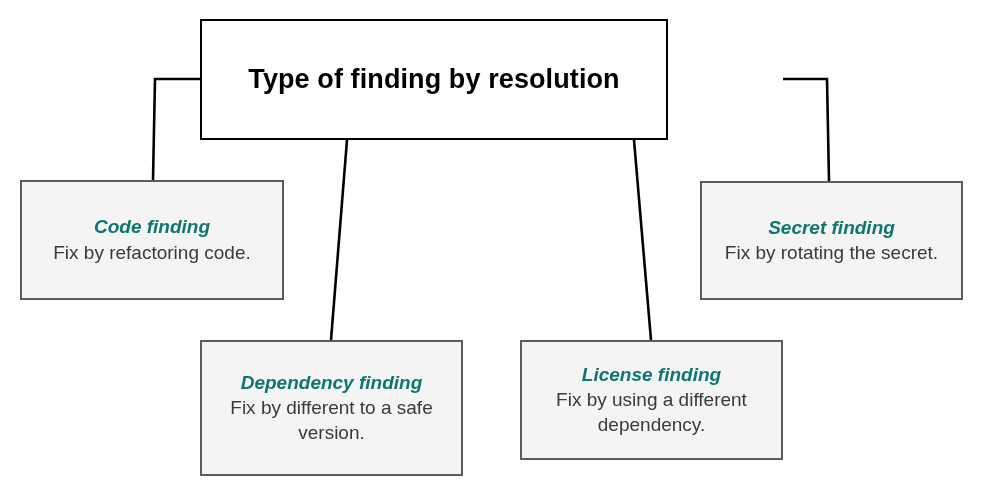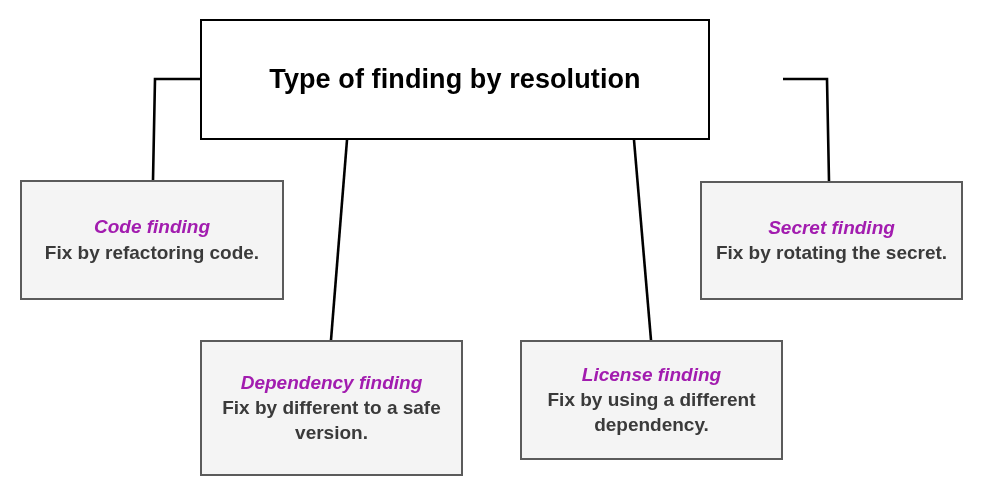--- a/index.html
+++ b/index.html
@@ -45,33 +45,33 @@
     font-size: 27px;
     font-weight: bold;
     color: #000000;
     line-height: 1.15;
     letter-spacing: 0.1px;
   }
   .leaf-title {
     font-size: 19px;
     font-weight: bold;
     font-style: italic;
-    color: #a21caf;
+    color: #0f766e;
     line-height: 1.3;
   }
   .leaf-desc {
     font-size: 19px;
-    font-weight: bold;
+    font-weight: normal;
     font-style: normal;
     color: #3a3a3a;
     line-height: 1.32;
     padding: 0 10px;
   }
   
-  #node-root        { left: 200px; top: 19px;  width: 510px; height: 121px; }
+  #node-root        { left: 200px; top: 19px;  width: 468px; height: 121px; }
   #node-code        { left: 20px;  top: 180px; width: 264px; height: 120px; }
   #node-dependency  { left: 200px; top: 340px; width: 263px; height: 136px; }
   #node-license     { left: 520px; top: 340px; width: 263px; height: 120px; }
   #node-secret      { left: 700px; top: 181px; width: 263px; height: 119px; }
 </style>
 </head>
 <body>
 
 <div id="canvas">
 

